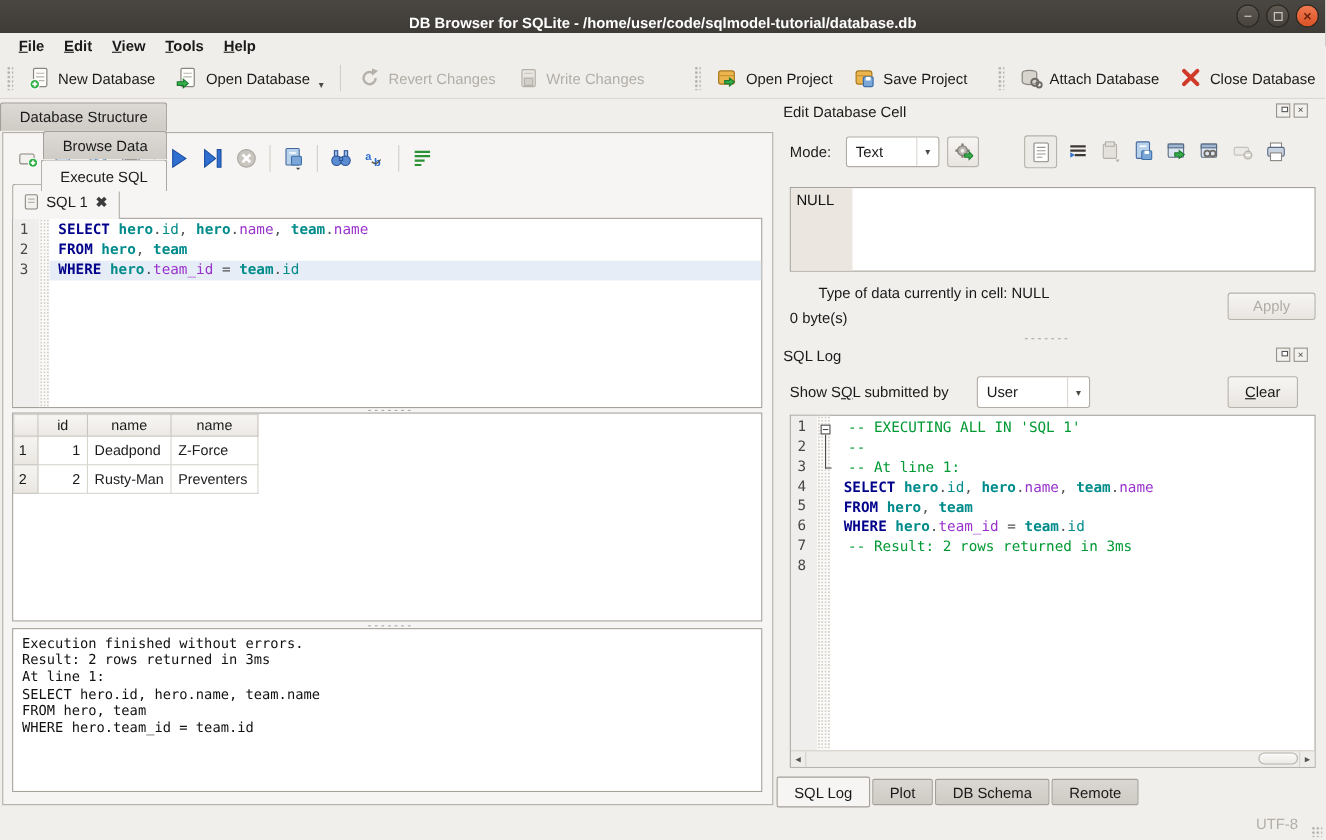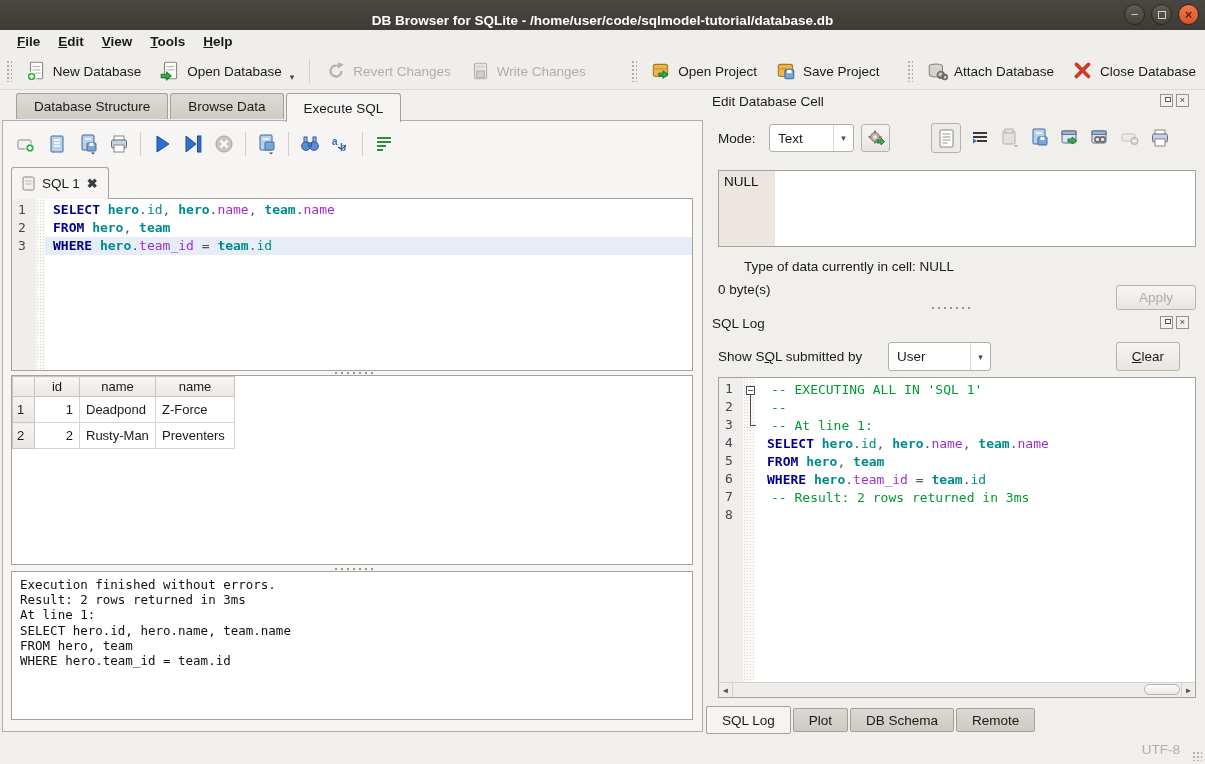--- a/index.html
+++ b/index.html
@@ -27,21 +27,21 @@
   
   .toolbar{position:absolute;left:0;top:53px;width:1205px;height:37px;background:#f0eeeb;
     border-bottom:1px solid #dbd7d2;display:flex;align-items:center;}
   .grip{width:7px;height:22px;margin:0 4px 0 6px;
     background-image:radial-gradient(#b3afa8 1px,transparent 1.3px);background-size:4px 4px;}
   .tbtn{display:flex;align-items:center;gap:6px;padding:3px 9px;white-space:nowrap;}
   .tbtn.disabled{color:#b2aea7;}
   .tsep{width:1px;height:24px;background:#d2cec8;margin:0 6px;}
   .dd-caret{font-size:9px;color:#4c4842;margin-left:2px;align-self:flex-end;}
   
-  .maintabs{position:absolute;left:16px;top:93px;display:flex;align-items:flex-start;z-index:3;}
+  .maintabs{position:absolute;left:0;top:93px;display:flex;align-items:flex-end;z-index:3;flex-direction:column;}
   .mtab{height:26px;padding:0 17px;display:flex;align-items:center;margin-right:2px;
     background:linear-gradient(#ddd9d4,#cfcbc5);border:1px solid #a49f98;border-bottom:none;
     border-radius:3px 3px 0 0;}
   .mtab.active{height:29px;background:#f6f5f3;}
   .tabframe{position:absolute;left:2px;top:120px;width:701px;height:612px;
     background:#f6f5f3;border:1px solid #b2aea7;}
   
   .sqlbar{position:absolute;left:12px;top:10px;display:flex;align-items:center;gap:9px;height:26px;}
   .sqlbar .tsep{margin:0 1px;}
   .ibtn{width:22px;height:22px;display:flex;align-items:center;justify-content:center;}
@@ -451,21 +451,21 @@
     </svg>
 </div>
 
 <div class="cell-editor">
   <div class="cell-margin"></div>
   <div class="cell-null">NULL</div>
 </div>
 
 <span class="label-abs" style="left:744px;top:259px;">Type of data currently in cell: NULL</span>
 <span class="label-abs" style="left:718px;top:282px;">0 byte(s)</span>
-<div class="pushbtn disabled" style="left:1116px;top:266px;width:80px;height:25px;margin-top:19px;">
+<div class="pushbtn disabled" style="left:1116px;top:266px;width:80px;height:25px;">
   <span>Apply</span>
 </div>
 
 <div class="hdots" style="left:930px;top:306px;"></div>
 
 <div class="dockhdr" style="top:316px;">
   <span>SQL Log</span>
   <span class="dkbtns">
     <span class="dkbtn">
         <span class="inner"></span>

